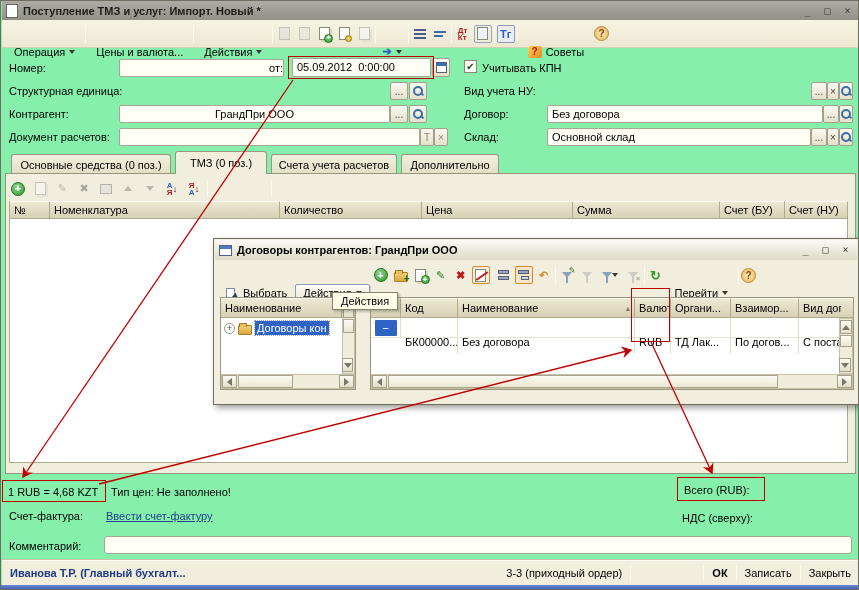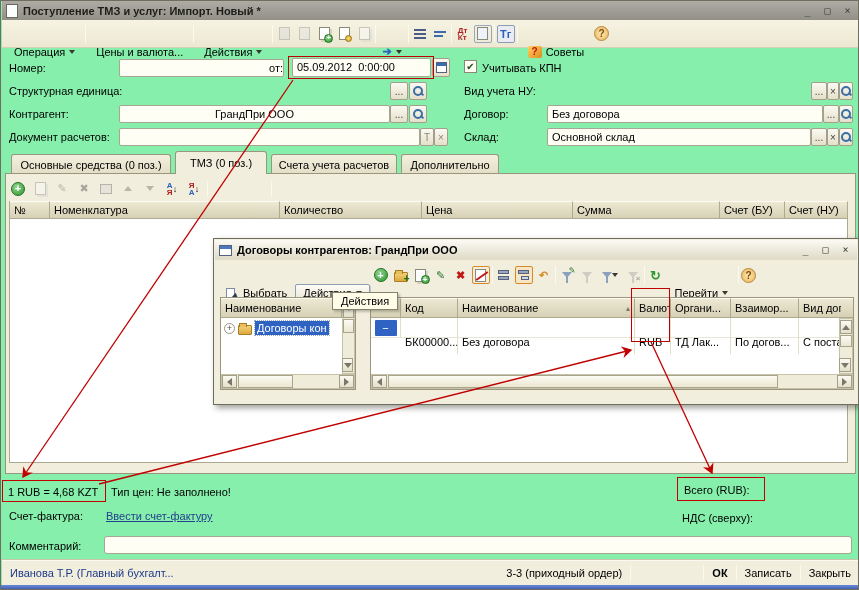--- a/index.html
+++ b/index.html
@@ -282,21 +282,21 @@
   <span class="abs lbl" style="left:683px;top:483px;text-align:center;">Всего (RUB):</span>
 
   <span class="abs lbl" style="left:8px;top:509px;">Счет-фактура:</span>
   <span class="abs lbl link" style="left:105px;top:509px;">Ввести счет-фактуру</span>
   <span class="abs lbl" style="left:681px;top:511px;">НДС (сверху):</span>
 
   <span class="abs lbl" style="left:8px;top:539px;">Комментарий:</span>
   <div class="abs field" style="left:103px;top:535px;width:748px;height:18px;border-radius:3px;"></div>
 
   <div class="abs" style="left:1px;top:558px;width:857px;height:26px;background:#f1eedd;border-top:1px solid #c9c5ab;box-shadow:inset 0 1px 0 #fbfaf0;display:flex;align-items:center;padding:0 8px;gap:8px;">
-    <span class="lbl" style="color:#1d3a8a;">Иванова Т.Р. (Главный бухгалт...</span>
+    <span class="lbl" style="color:#1d3a8a;font-weight:bold;">Иванова Т.Р. (Главный бухгалт...</span>
     <span style="flex:1"></span>
     <span class="lbl">3-3 (приходный ордер)</span>
     <div class="sep" style="height:16px;"></div>
     <div class="tbtn" style="padding:2px 4px;">
       <span>Печать</span>
         <span class="arr arr-dn"></span>
     </div>
     <div class="sep" style="height:16px;"></div>
     <span class="lbl" style="font-weight:bold;">ОК</span>
     <div class="sep" style="height:16px;"></div>

